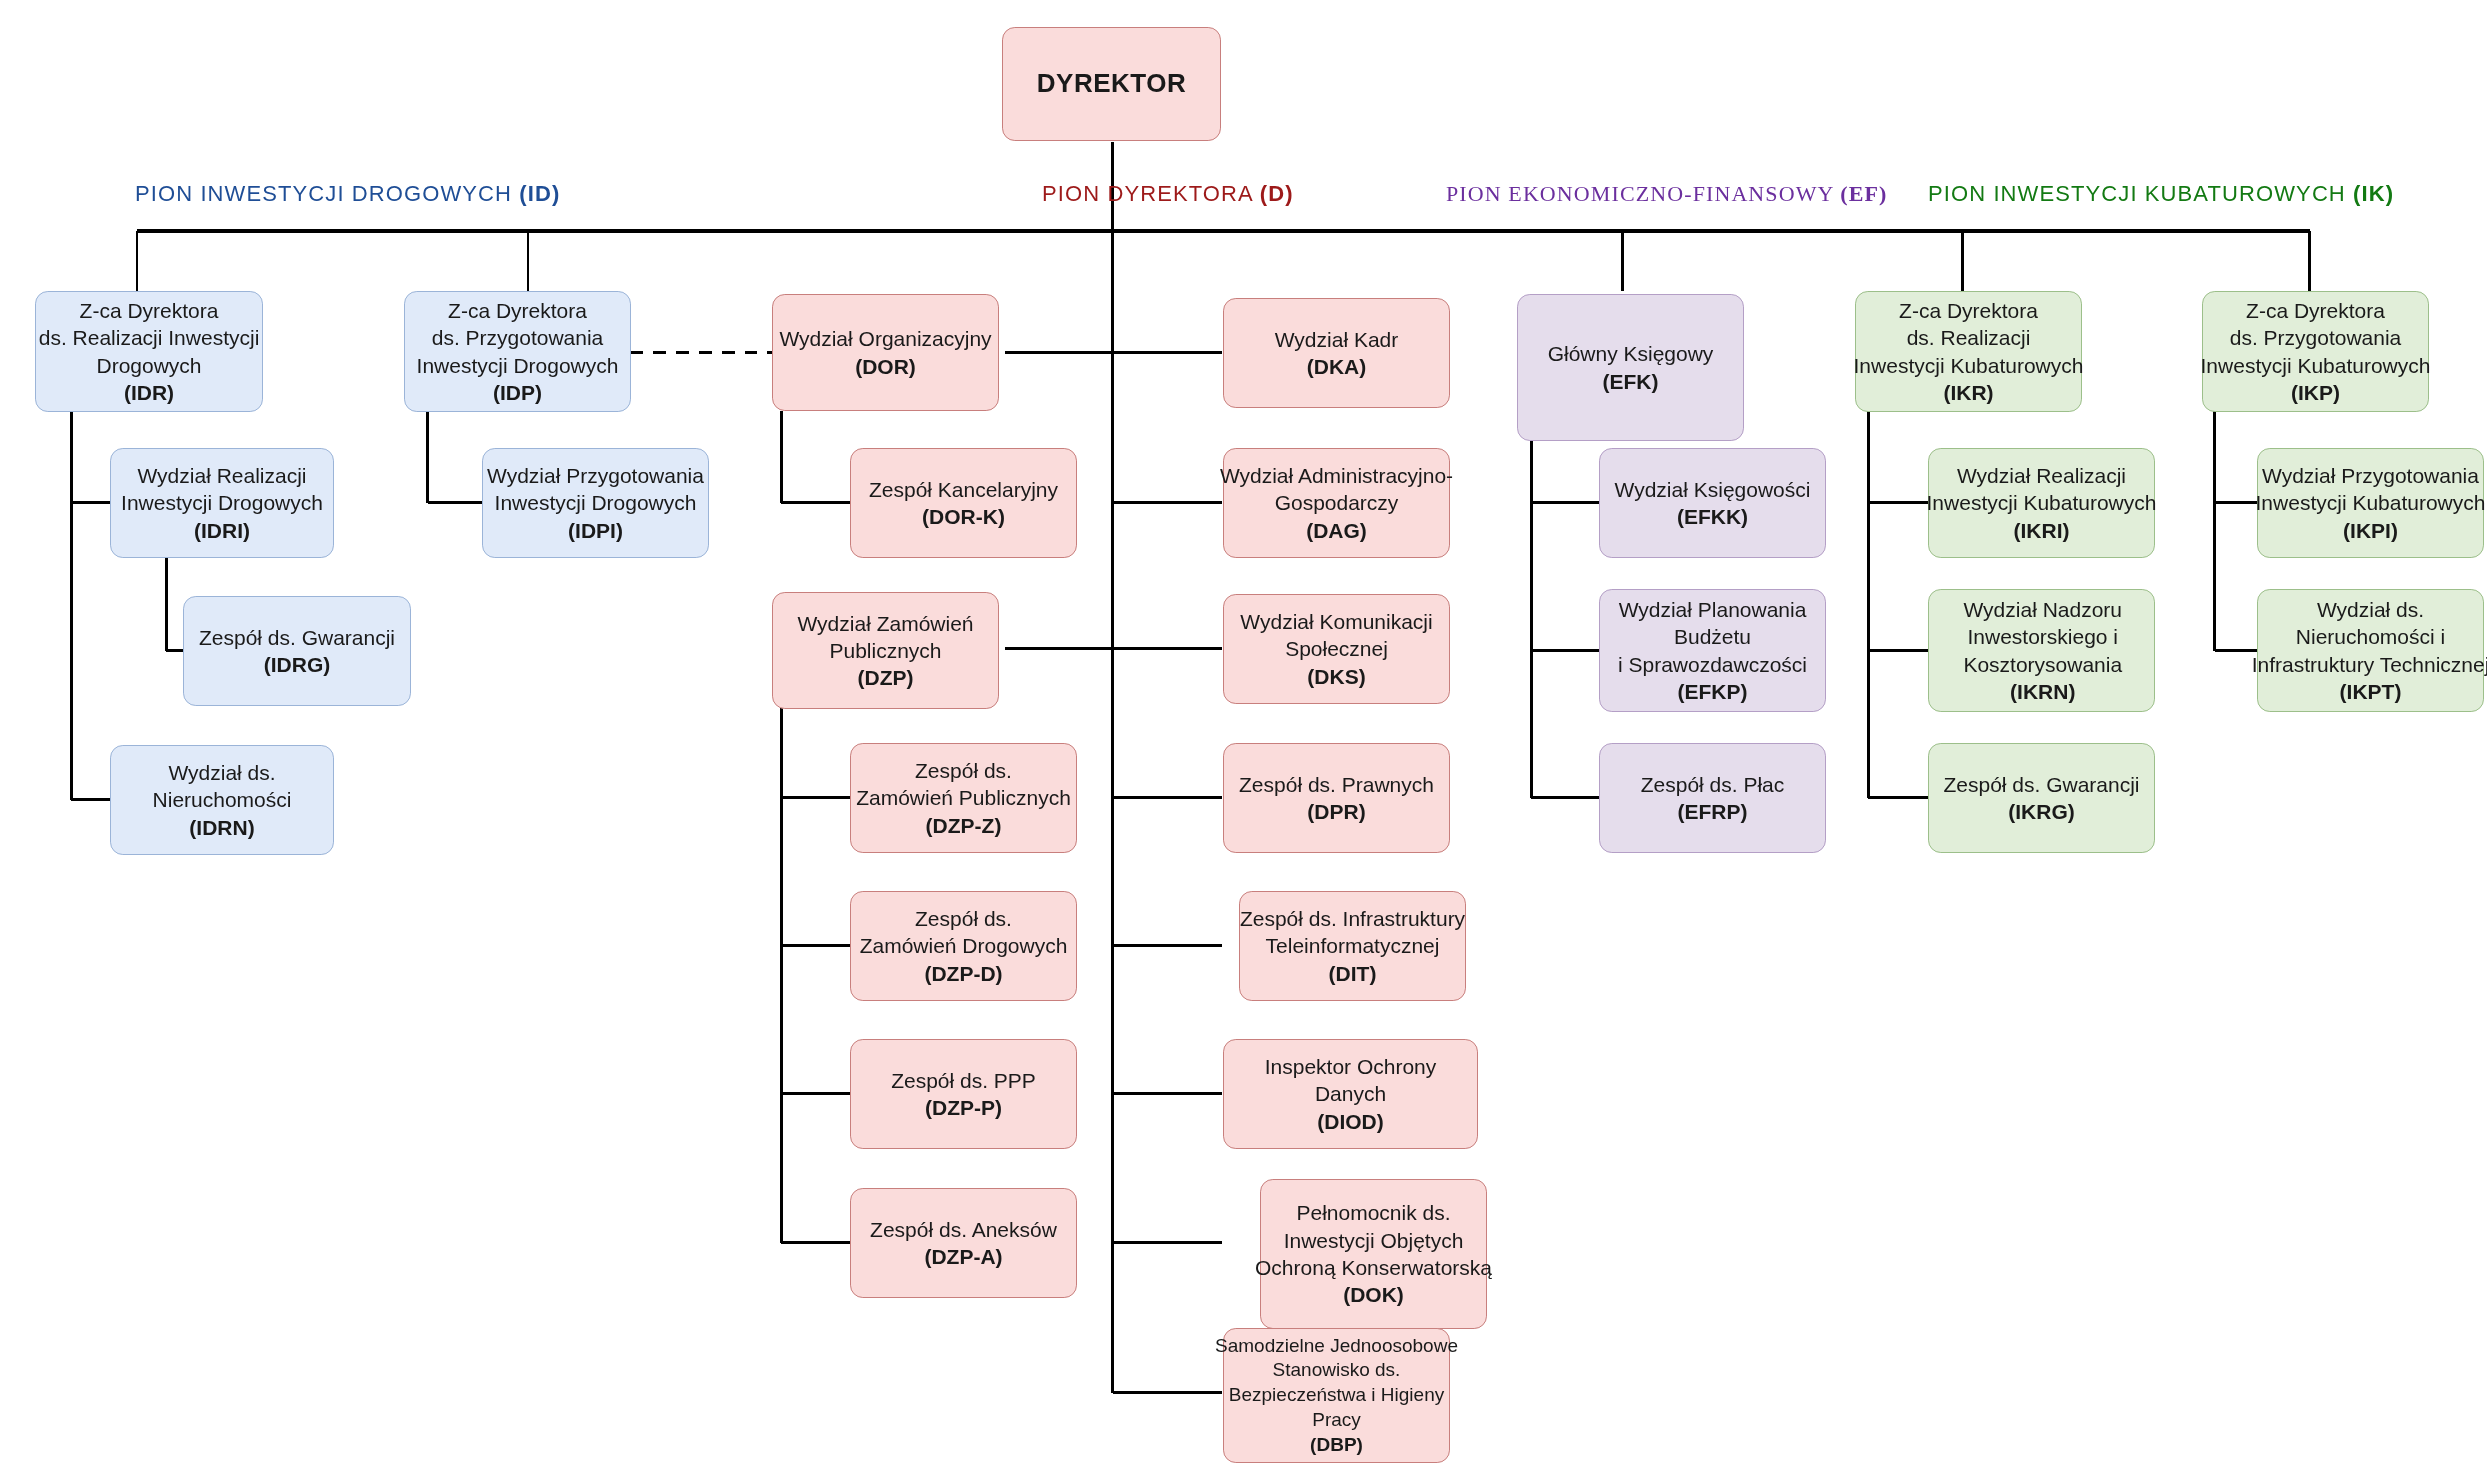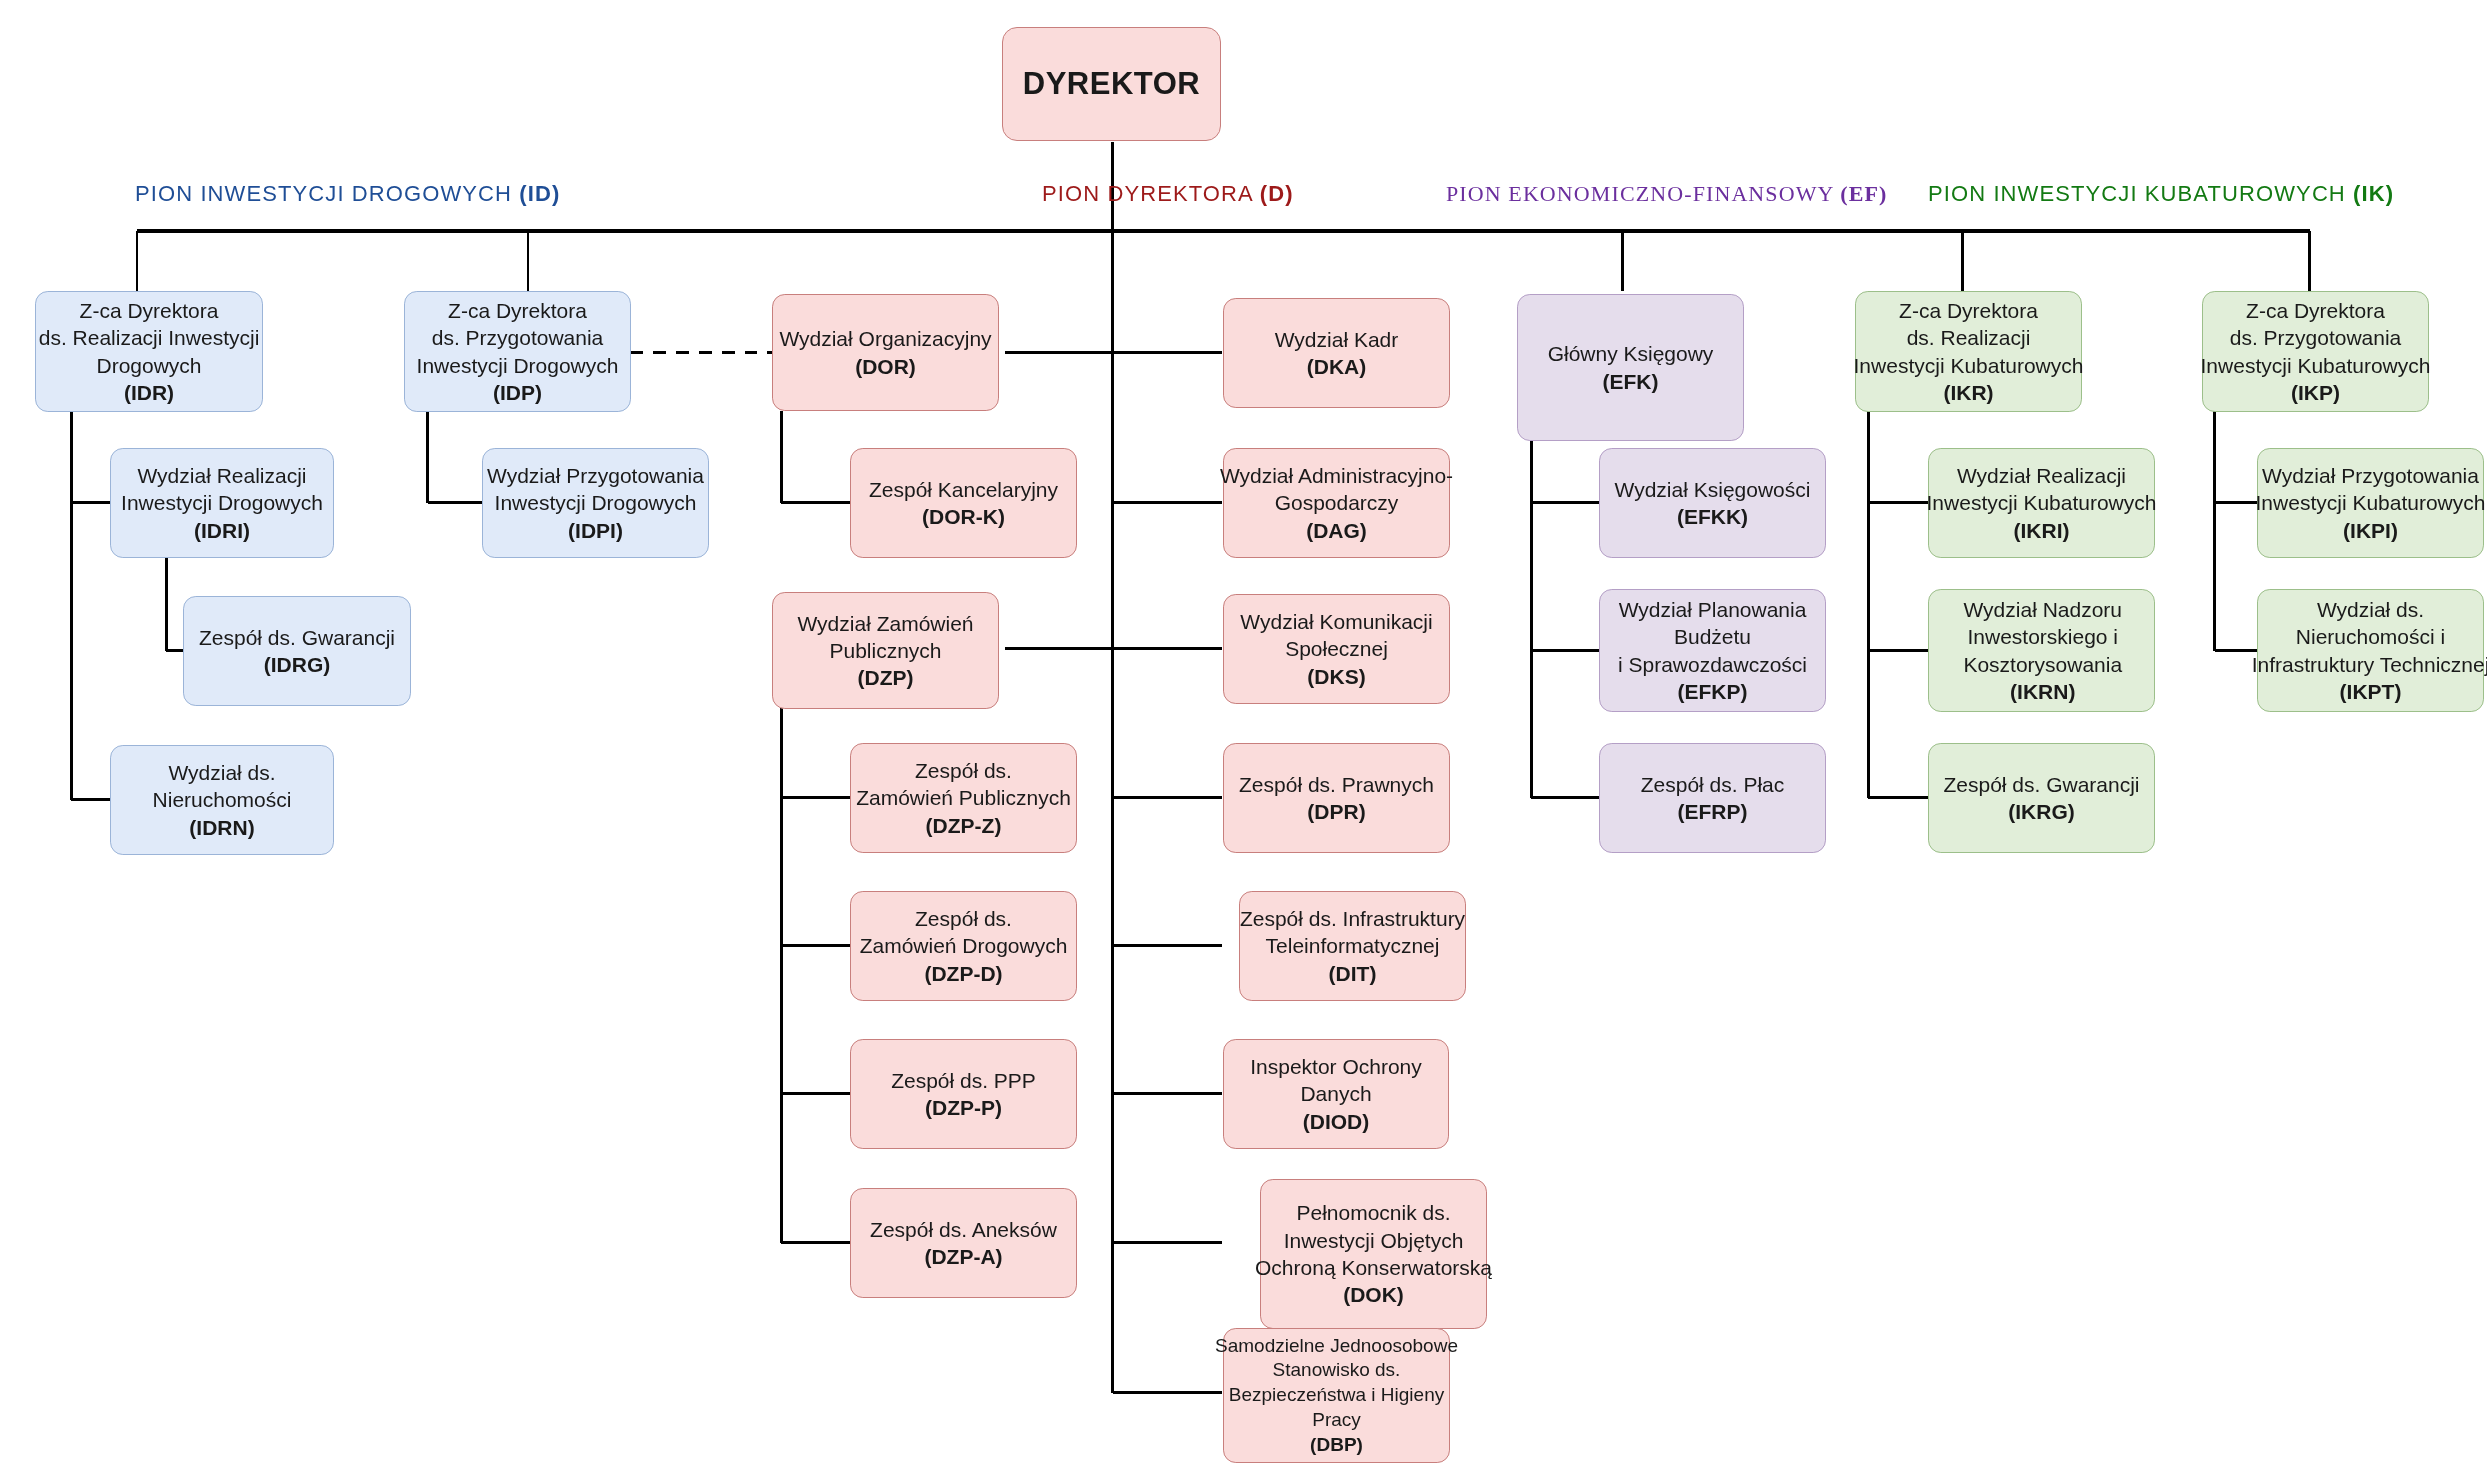--- a/index.html
+++ b/index.html
@@ -35,24 +35,23 @@
     justify-content: center;
     text-align: center;
     line-height: 1.30;
     font-size: 21px;
     color: #1a1a1a;
     padding: 3.7px 5.5px;
   }
   .node .line { display: block; white-space: nowrap; }
   .node .code { font-weight: bold; }
   .node.root {
-    font-size: 31px;
+    font-size: 26px;
     font-weight: bold;
     letter-spacing: 0.5px;
-    border-radius: 15px;
   }
   .c-pink  { background: #fadcdb; border-color: #c87f7d; }
   .c-blue  { background: #e0eaf9; border-color: #9bb4d8; }
   .c-purple{ background: #e5ddec; border-color: #b49fc6; }
   .c-green { background: #e1eed9; border-color: #9cbf8a; }
 
   .pion-label {
     position: absolute;
     font-size: 22px;
     letter-spacing: 1.1px;
@@ -235,21 +234,21 @@
   </div>
   <div class="node c-pink" style="left:1223px; top:743px; width:227px; height:110px;">
     <span class="line">Zespół ds. Prawnych</span>
     <span class="line code">(DPR)</span>
   </div>
   <div class="node c-pink" style="left:1223px; top:891px; width:227px; height:110px;margin-left:16px;">
     <span class="line">Zespół ds. Infrastruktury</span>
     <span class="line">Teleinformatycznej</span>
     <span class="line code">(DIT)</span>
   </div>
-  <div class="node c-pink" style="left:1223px; top:1039px; width:226px; height:110px;">
+  <div class="node c-pink" style="left:1223px; top:1039px; width:255px; height:110px;">
     <span class="line">Inspektor Ochrony</span>
     <span class="line">Danych</span>
     <span class="line code">(DIOD)</span>
   </div>
   <div class="node c-pink" style="left:1260px; top:1179px; width:227px; height:150px;">
     <span class="line">Pełnomocnik ds.</span>
     <span class="line">Inwestycji Objętych</span>
     <span class="line">Ochroną Konserwatorską</span>
     <span class="line code">(DOK)</span>
   </div>

